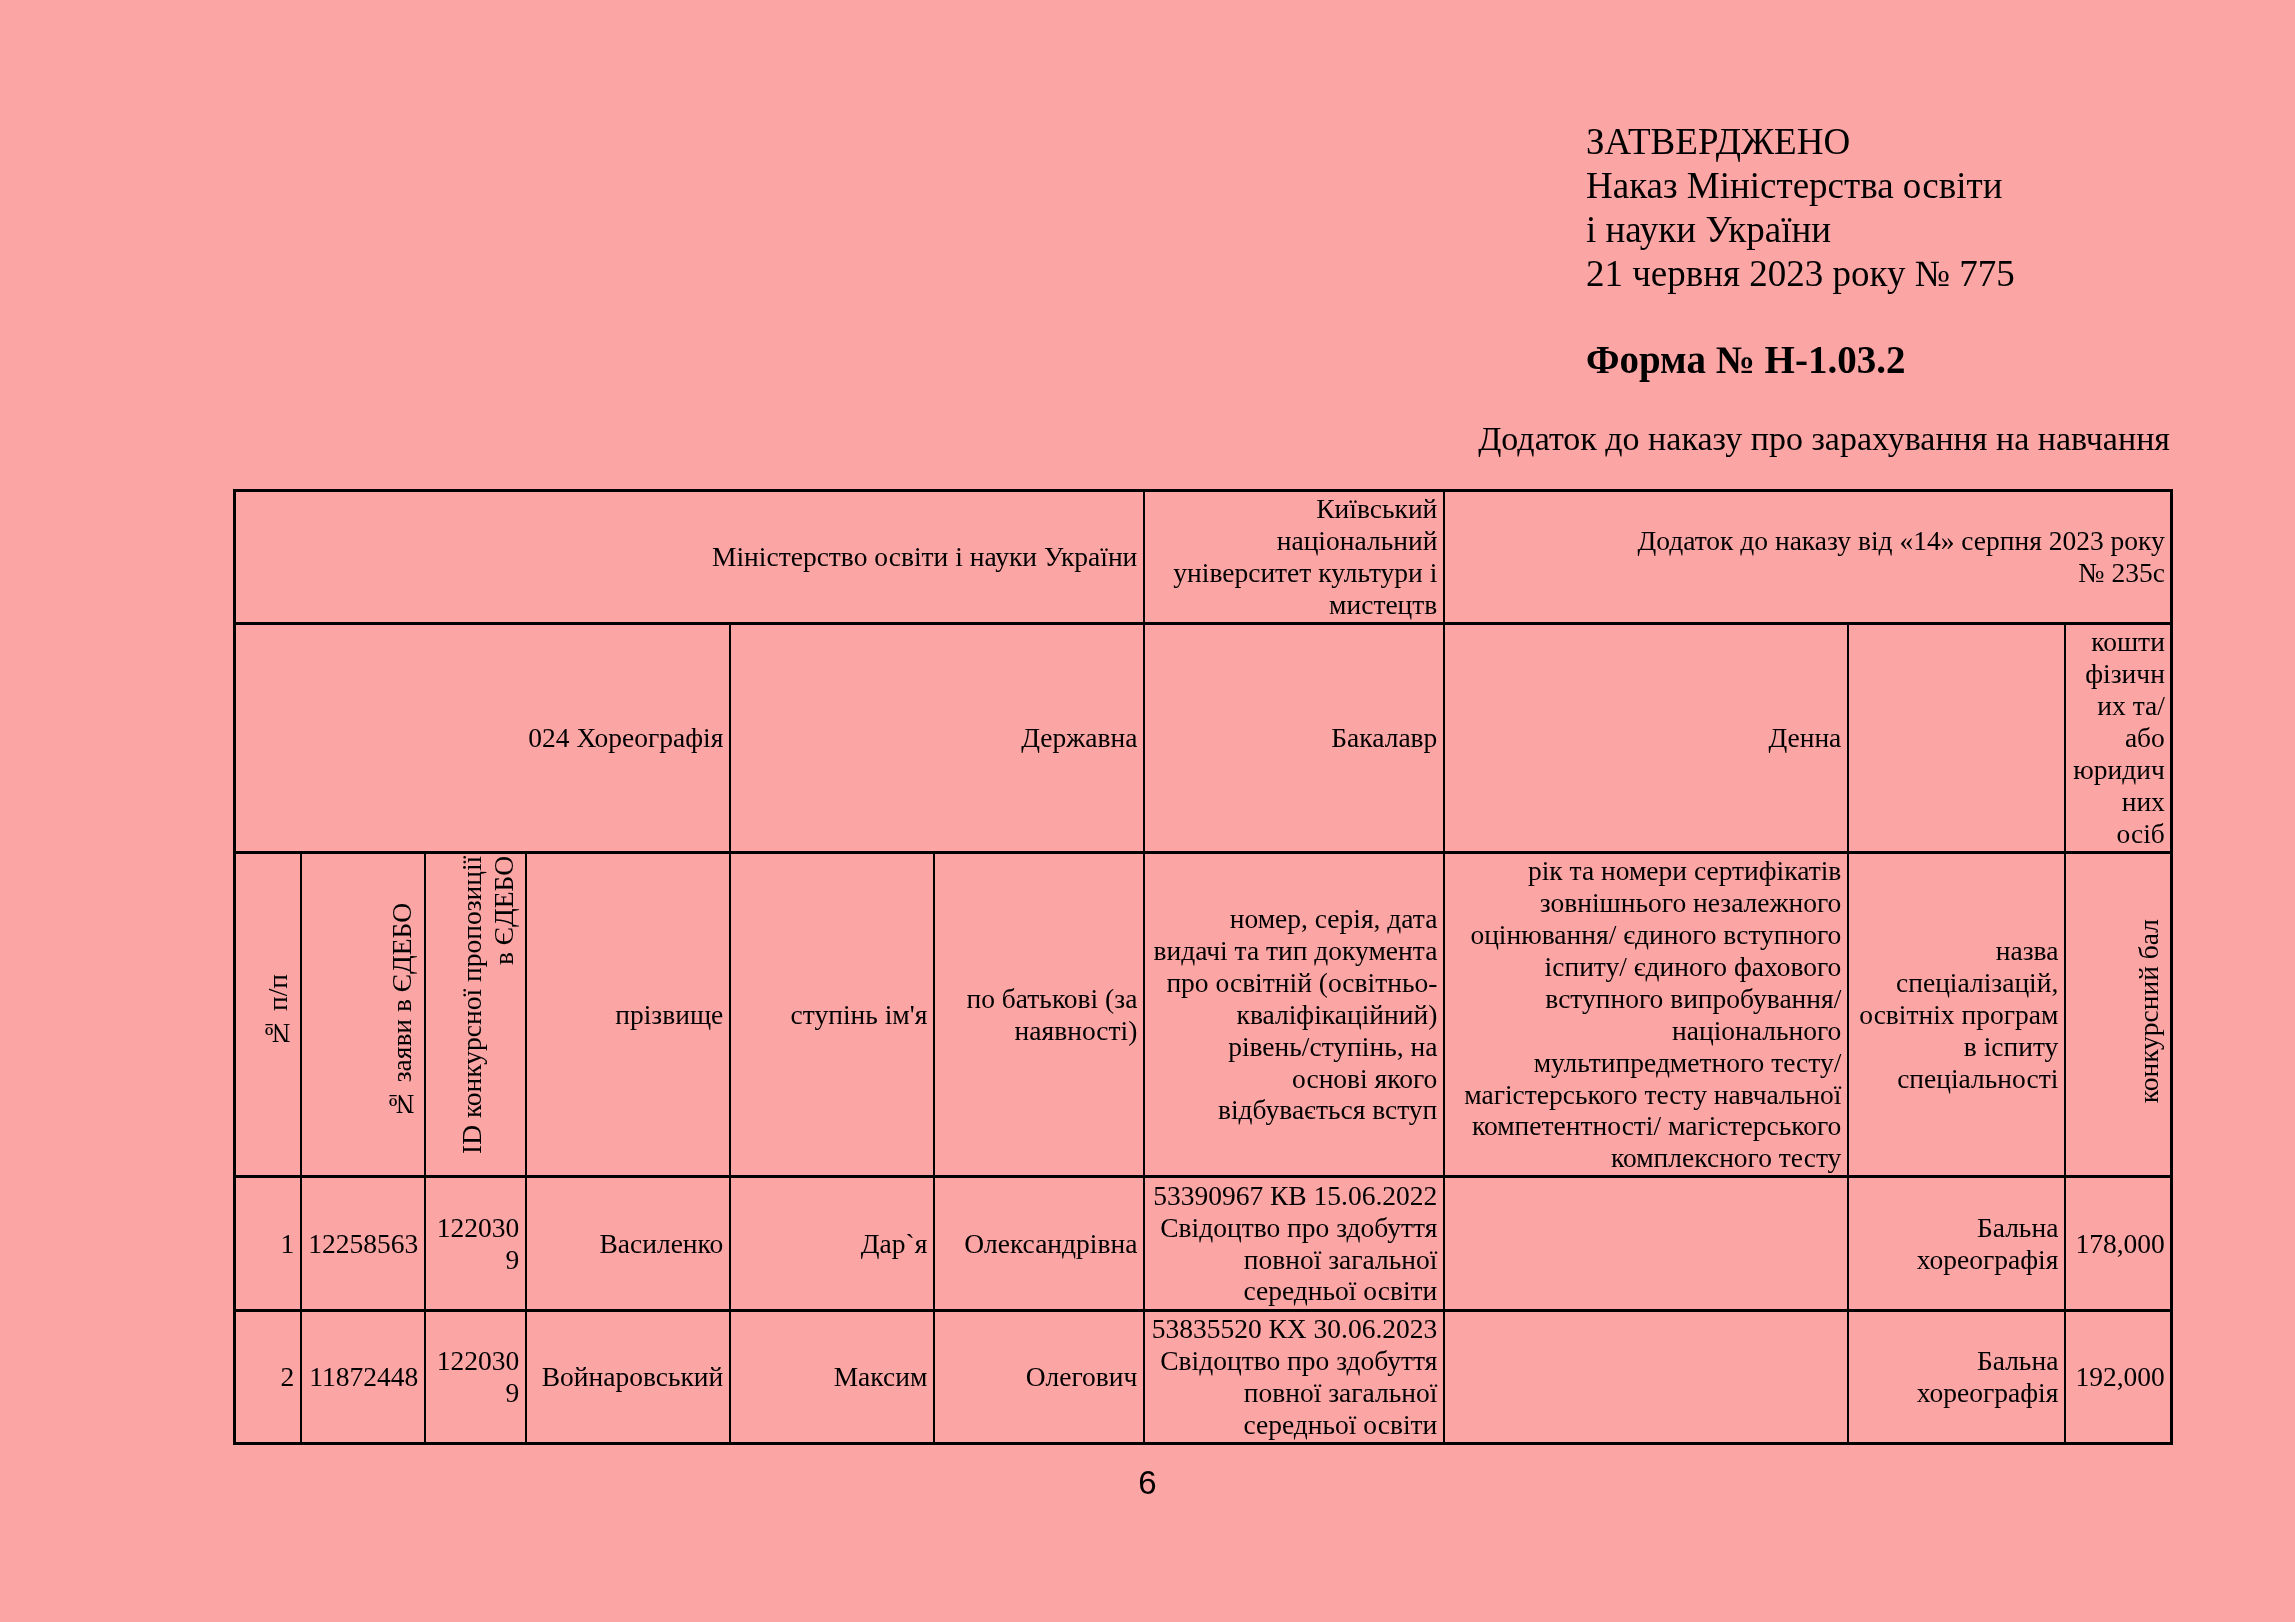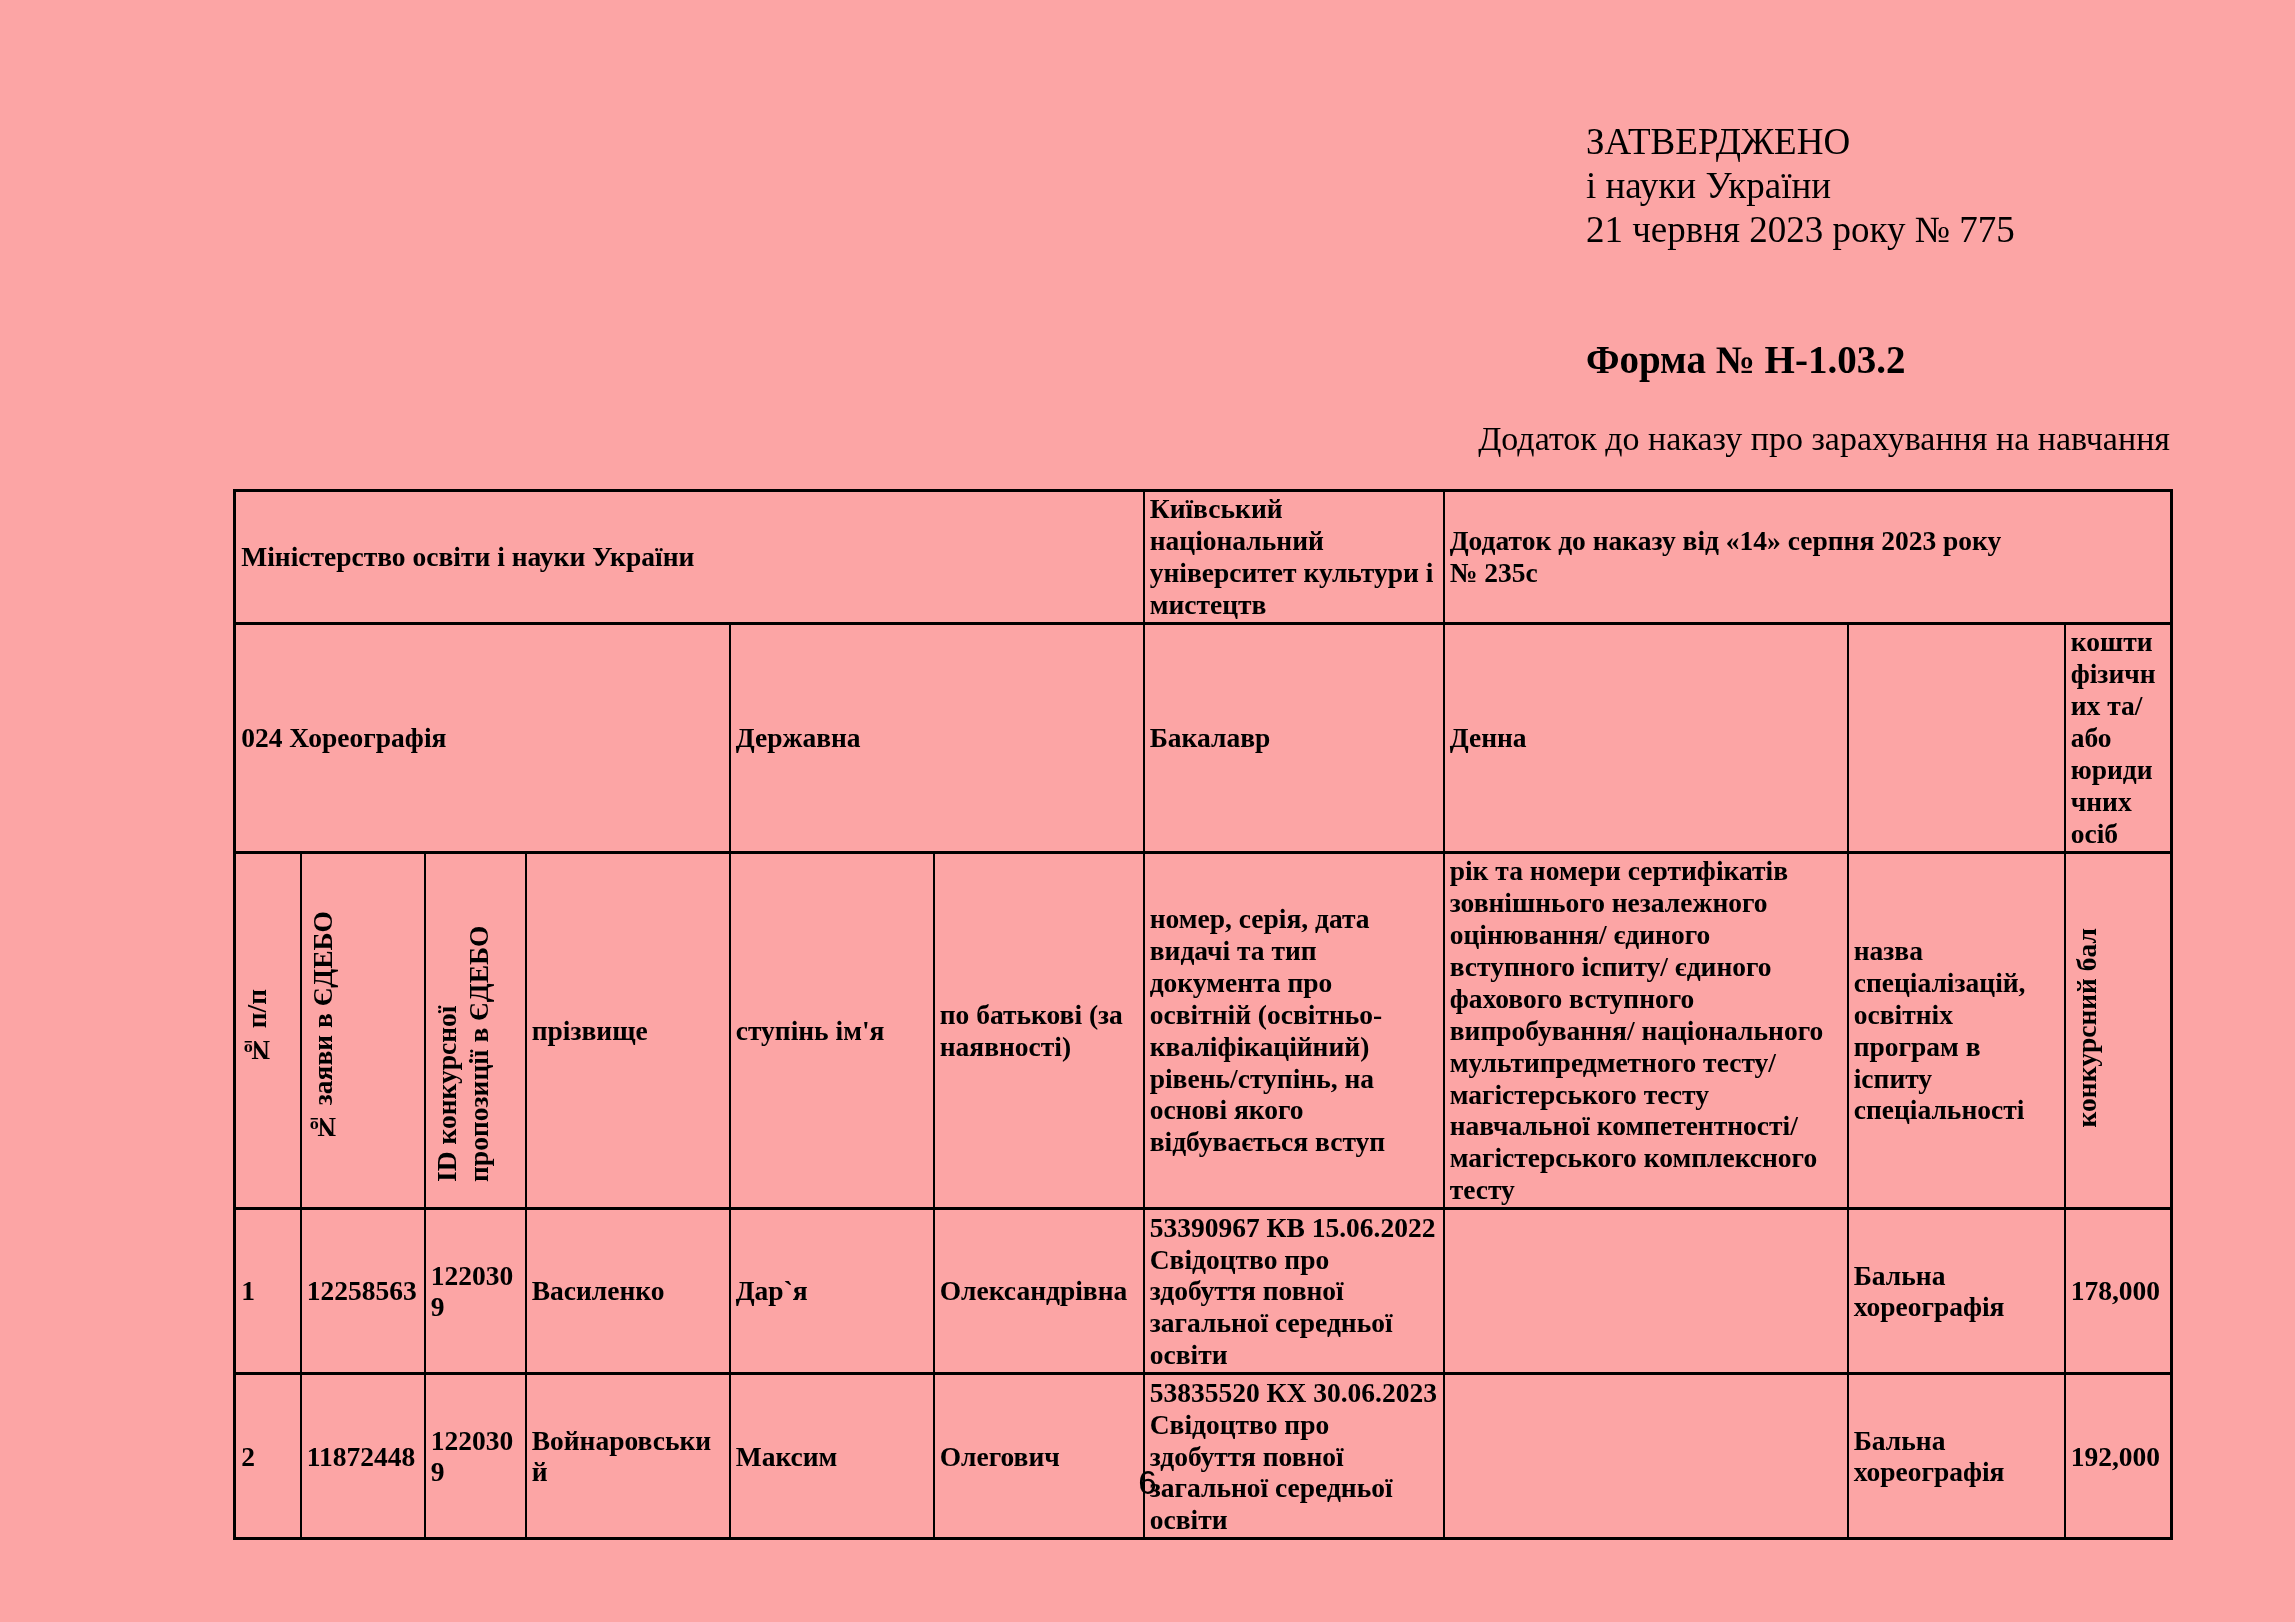--- a/index.html
+++ b/index.html
@@ -33,22 +33,22 @@
     border-collapse:collapse;
     table-layout:fixed;
     border:3.9px solid #000;
     font-size:27.5px;line-height:1.16;
   }
   table.main th, table.main td{
     border-left:2px solid #000;border-right:2px solid #000;
     border-top:3.3px solid #000;border-bottom:3.3px solid #000;
     padding:1.3px 5.2px;
     overflow-wrap:anywhere;
-    font-weight:bold;
-    vertical-align:middle;text-align:left;
+    font-weight:normal;
+    vertical-align:middle;text-align:right;
   }
   tr.r-top{height:96px;}
   tr.r-spec{height:165px;}
   tr.r-head{height:323px;}
   tr.r-d1{height:124px;}
   tr.r-d2{height:131px;}
   .pre{white-space:pre-line;margin-top:19px;}
   td.cell-data{vertical-align:top;text-align:left;}
   td.cell-num{vertical-align:top;text-align:right;}
   td.cell-mid{vertical-align:middle;text-align:center;}
@@ -67,20 +67,21 @@
     font-size:33px;
   }
 </style>
 </head>
 <body>
 
 <div class="page">
 
   <div class="approval">
     <div>ЗАТВЕРДЖЕНО</div>
+    <div>Наказ Міністерства освіти</div>
     <div>і науки України</div>
     <div>21 червня 2023 року № 775</div>
   </div>
 
   <div class="form-label">Форма № Н-1.03.2</div>
 
   <div class="doc-title">Додаток до наказу про зарахування на навчання</div>
 
   <table class="main">
     <colgroup>

